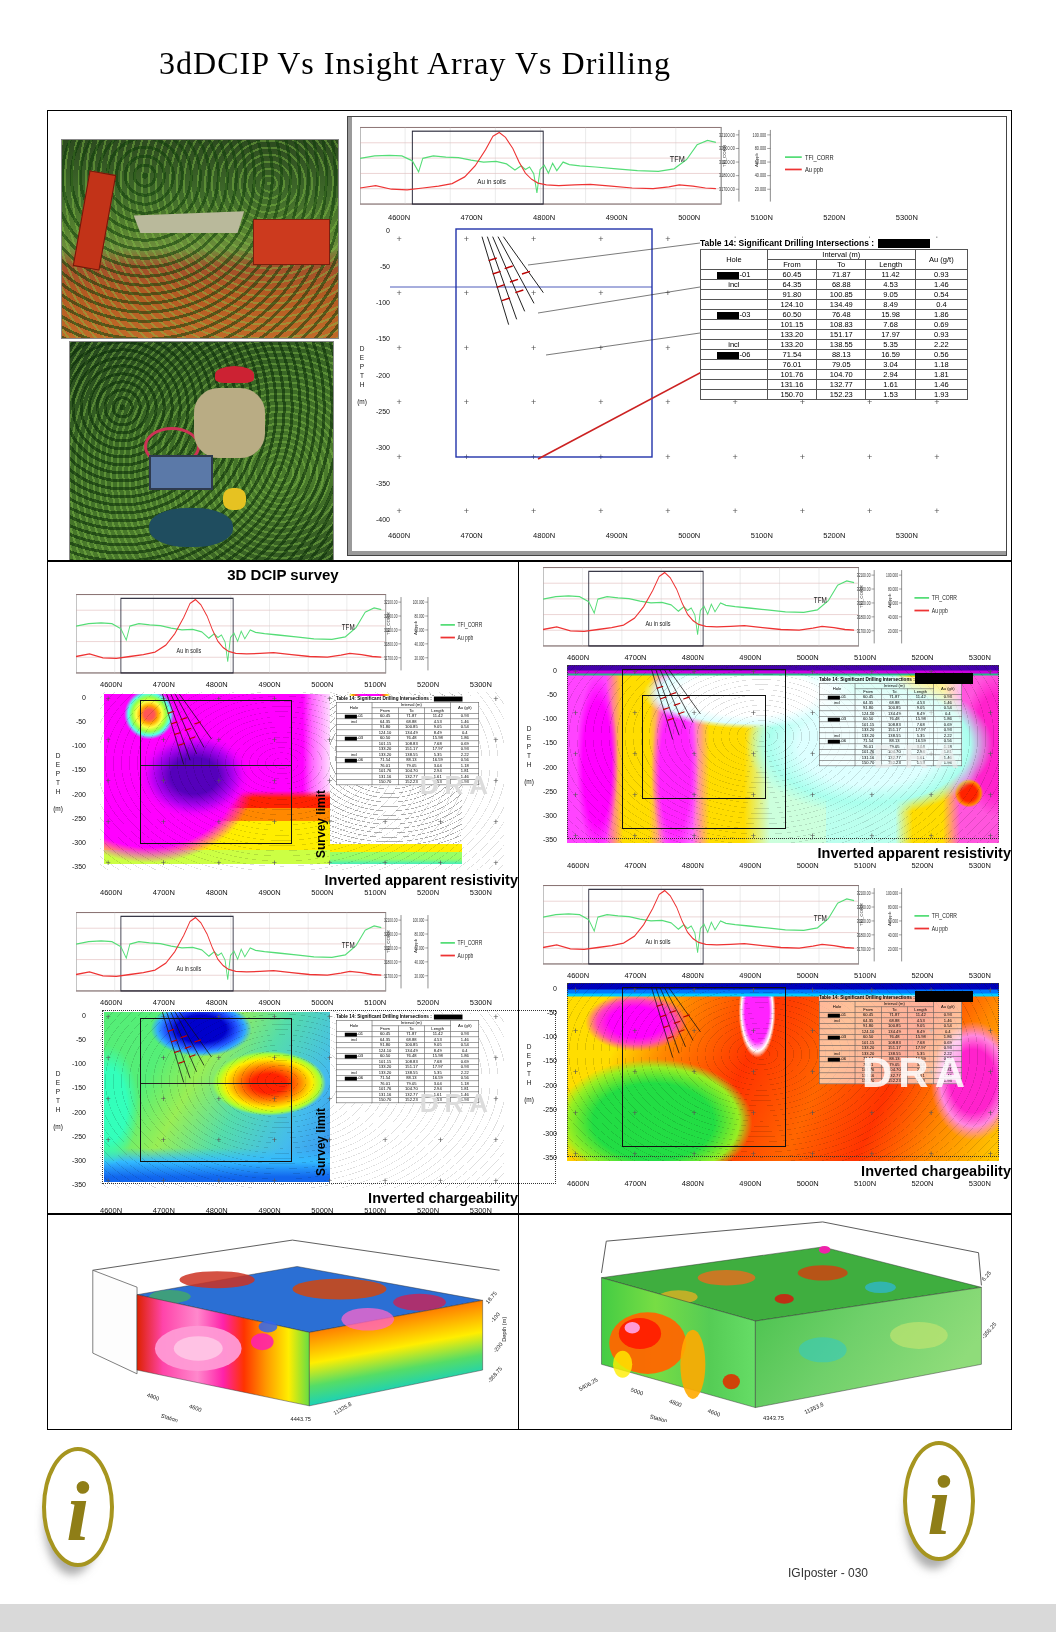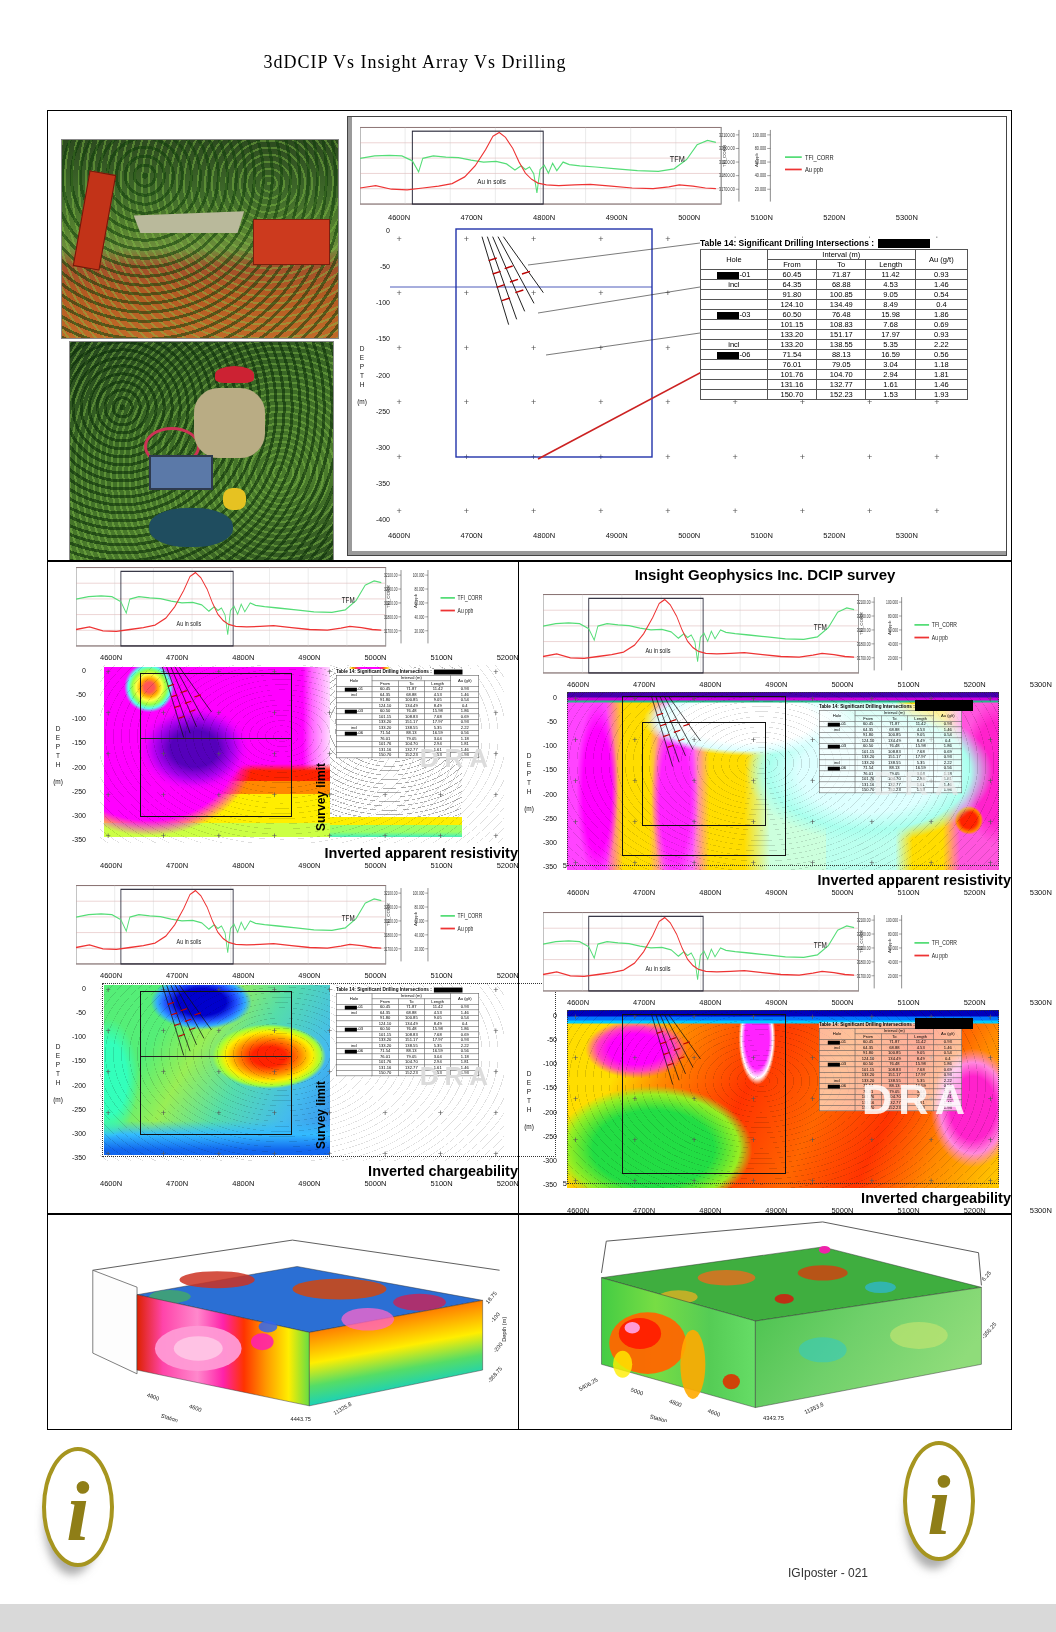--- a/index.html
+++ b/index.html
@@ -1,21 +1,21 @@
 <!DOCTYPE html>
 <html><head>
 <meta charset="utf-8">
 <style>
   html,body{margin:0;padding:0;background:#fff;}
   .poster{position:relative;width:1056px;height:1632px;background:#fff;overflow:hidden;
           font-family:"Liberation Sans",sans-serif;color:#000;}
   .abs{position:absolute;}
   
-  .page-title{position:absolute;left:0;top:40px;width:830px;text-align:center;
-    font-family:"Liberation Serif",serif;font-size:18px;font-weight:normal;letter-spacing:1px;}
+  .page-title{position:absolute;left:0;top:24px;width:830px;text-align:center;
+    font-family:"Liberation Serif",serif;font-size:32px;font-weight:normal;letter-spacing:1px;}
   
   .top-panel{position:absolute;left:47px;top:110px;width:963px;height:450px;border:1px solid #000;}
   .photo{position:absolute;overflow:hidden;border:1px solid #888;}
   .photo1{left:13px;top:28px;width:276px;height:198px;
     background:
       repeating-radial-gradient(circle at 30% 18%, rgba(15,60,10,.55) 0 3px, transparent 3px 9px),
       repeating-radial-gradient(circle at 75% 22%, rgba(130,190,70,.45) 0 2px, transparent 2px 7px),
       linear-gradient(180deg,#2c4a1f 0%,#3f6a2a 28%,#55812f 45%,#6f8f3d 55%,#a1502a 64%,#b35a22 78%,#c06a28 100%);}
   .photo2{left:21px;top:230px;width:263px;height:218px;
     background:
@@ -31,21 +31,21 @@
   .instrument{position:absolute;left:30%;top:52%;width:23%;height:14%;background:#5b79a8;border:2px solid #2e3a4e;}
   .wires{position:absolute;left:28%;top:39%;width:19%;height:15%;border:3px solid #cc3355;border-radius:50%;background:transparent;}
   .jug{position:absolute;left:58%;top:67%;width:9%;height:10%;background:#e6c222;border-radius:40%;}
   .drum{position:absolute;left:30%;top:76%;width:32%;height:18%;background:#1f4d5f;border-radius:45%;}
   
   .xsection{position:absolute;left:299px;top:5px;width:658px;height:438px;border:1px solid #444;
             box-shadow:inset 4px -4px 0 0 #9a9a9a;background:#fff;}
   .profile-slot{position:absolute;}
   .xs-profile{left:12px;top:8px;width:492px;height:84px;}
   .profile-slot svg{width:100%;height:100%;display:block;}
-  .northings{position:absolute;display:flex;justify-content:space-between;font-size:7.5px;color:#111;gap:44px;}
+  .northings{position:absolute;display:flex;justify-content:space-between;font-size:7.5px;color:#111;}
   .xs-nor-top{left:40px;top:96px;width:530px;}
   .xs-nor-bot{left:40px;top:414px;width:530px;}
   .depth-axis{position:absolute;display:flex;gap:3px;font-size:7px;color:#111;}
   .xs-depth{left:8px;top:110px;height:296px;width:34px;}
   .depth-word{display:flex;flex-direction:column;justify-content:center;align-items:center;font-size:6.5px;gap:2px;width:12px;}
   .depth-word .unit{margin-top:8px;}
   .depth-ticks{display:flex;flex-direction:column;justify-content:space-between;align-items:flex-end;flex:1;}
   .xs-grid{left:40px;top:110px;width:560px;height:296px;}
   .plusgrid{position:absolute;inset:0;}
   .plusgrid span{position:absolute;transform:translate(-50%,-50%);font-size:9px;color:#555;}
@@ -477,20 +477,21 @@
           <span>5100N</span>
           <span>5200N</span>
           <span>5300N</span>
         </div>
     </div>
   </section>
 
   <section class="surveys">
 
     <div class="scol left">
+      <div class="col-header">3D DCIP survey</div>
 
       <div class="panel p1">
         <div class="profile-slot mini-profile js-profile">
             <svg viewBox="0 0 470 68" preserveAspectRatio="none">
     <rect x="0" y="2" width="345" height="62" fill="#fff" stroke="#555" stroke-width="0.8"></rect>
     <line x1="0" y1="2" x2="345" y2="2" stroke="#d4a0a0" stroke-width="0.4"></line>
               <line x1="0" y1="14.4" x2="345" y2="14.4" stroke="#d4a0a0" stroke-width="0.4"></line>
               <line x1="0" y1="26.8" x2="345" y2="26.8" stroke="#d4a0a0" stroke-width="0.4"></line>
               <line x1="0" y1="39.2" x2="345" y2="39.2" stroke="#d4a0a0" stroke-width="0.4"></line>
               <line x1="0" y1="51.6" x2="345" y2="51.6" stroke="#d4a0a0" stroke-width="0.4"></line>
@@ -1044,21 +1045,20 @@
             <span>4900N</span>
             <span>5000N</span>
             <span>5100N</span>
             <span>5200N</span>
             <span>5300N</span>
           </div>
       </div>
     </div>
 
     <div class="scol right">
-      <div class="col-header">Insight Geophysics Inc. DCIP survey</div>
 
       <div class="panel p1">
         <div class="profile-slot mini-profile js-profile">
             <svg viewBox="0 0 470 68" preserveAspectRatio="none">
     <rect x="0" y="2" width="345" height="62" fill="#fff" stroke="#555" stroke-width="0.8"></rect>
     <line x1="0" y1="2" x2="345" y2="2" stroke="#d4a0a0" stroke-width="0.4"></line>
               <line x1="0" y1="14.4" x2="345" y2="14.4" stroke="#d4a0a0" stroke-width="0.4"></line>
               <line x1="0" y1="26.8" x2="345" y2="26.8" stroke="#d4a0a0" stroke-width="0.4"></line>
               <line x1="0" y1="39.2" x2="345" y2="39.2" stroke="#d4a0a0" stroke-width="0.4"></line>
               <line x1="0" y1="51.6" x2="345" y2="51.6" stroke="#d4a0a0" stroke-width="0.4"></line>
@@ -1715,16 +1715,16 @@
       </svg>
     </div>
   </section>
 
   <div class="logo left">
     <span class="logo-i">i</span>
   </div>
   <div class="logo right">
     <span class="logo-i">i</span>
   </div>
-  <div class="poster-id">IGIposter - 021</div>
+  <div class="poster-id">IGIposter - 030</div>
   <div class="bottom-strip"></div>
 
 </div>
 
 </body></html>

